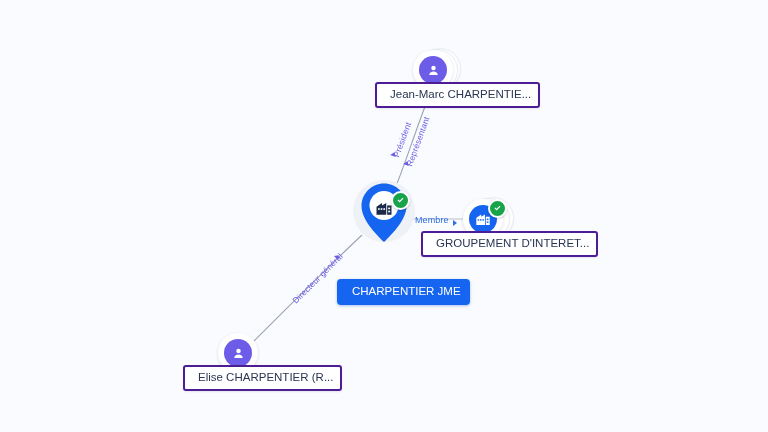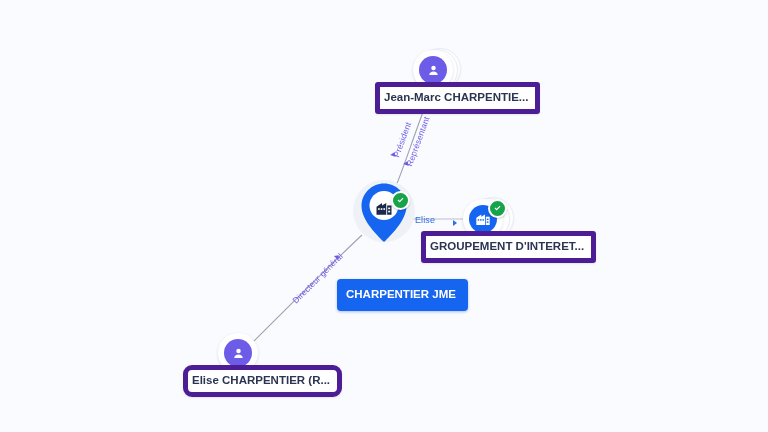--- a/index.html
+++ b/index.html
@@ -61,27 +61,26 @@
     justify-content: center;
     box-shadow: 0 1px 2px rgba(0,0,0,0.2);
   }
 
   
   .node-label {
     position: absolute;
     white-space: nowrap;
     font-size: 11.5px;
     line-height: 15px;
-    padding: 3px 7px 4px 4px;
+    padding: 3px 7px 4px 13px;
     border-radius: 3px;
     background: #ffffff;
-    border: 5px solid #4c1d95;
+    border: 2px solid #4c1d95;
     color: #2a3553;
     box-shadow: 0 1px 2px rgba(35,50,90,0.10);
-    font-weight: bold;
   }
   .node-label.selected {
     background: #1565f0;
     border-color: #1565f0;
     color: #ffffff;
     border-radius: 4px;
     box-shadow: 0 1px 3px rgba(20,80,200,0.35);
     z-index: 40;
     margin-top: 47px;
   }
@@ -125,21 +124,21 @@
 
     <path d="M 362 235 C 330 265 280 315 249 346" fill="none" stroke="#9aa3b5" stroke-width="1.1"></path>
   </svg>
 
   <div class="edge-label" style="left:396px; top:152px; transform: rotate(-70deg);">Président</div>
   <div class="edge-arrow" style="left:393px; top:153px; transform: rotate(-70deg);"></div>
 
   <div class="edge-label" style="left:409px; top:161px; transform: rotate(-70deg);">Représentant</div>
   <div class="edge-arrow" style="left:406px; top:162px; transform: rotate(-70deg);"></div>
 
-  <div class="edge-label blue" style="left:415px; top:215px;">Elise</div>
+  <div class="edge-label blue" style="left:415px; top:215px;">Membre</div>
   <div class="edge-arrow blue" style="left:453px; top:220px;"></div>
 
   <div class="edge-label" style="left:294px; top:297px; transform: rotate(-45deg);">Directeur général</div>
   <div class="edge-arrow" style="left:336px; top:255px; transform: rotate(-45deg);"></div>
 
   <div class="node" style="left:433px; top:70px;">
     <div class="stack-card" style="left:-14px; top:-22px; width:40px; height:40px;"></div>
     <div class="stack-card" style="left:-17px; top:-21px; width:40px; height:40px;"></div>
     <div class="avatar-ring" style="left:-20px; top:-20px; width:40px; height:40px;"></div>
     <div class="avatar-disc" style="left:-14px; top:-14px; width:28px; height:28px; background:#6c5ce7;">
@@ -202,16 +201,16 @@
   </div>
 
   <div class="node" style="left:238px; top:353px;">
     <div class="avatar-ring" style="left:-20px; top:-20px; width:40px; height:40px;"></div>
     <div class="avatar-disc" style="left:-14px; top:-14px; width:28px; height:28px; background:#6c5ce7;">
       <svg width="15" height="15" viewBox="0 0 24 24" aria-hidden="true">
         <circle cx="12" cy="8" r="3.6" fill="#ffffff"></circle>
         <path d="M5.2 19.2c0-3.6 3.1-5.6 6.8-5.6s6.8 2 6.8 5.6z" fill="#ffffff"></path>
       </svg>
     </div>
-    <div class="node-label" style="left:-55px; top:12px;border-radius:9px;">Elise CHARPENTIER (R...</div>
+    <div class="node-label" style="left:-55px; top:12px;">Elise CHARPENTIER (R...</div>
   </div>
 
 </div>
 
 </body></html>

